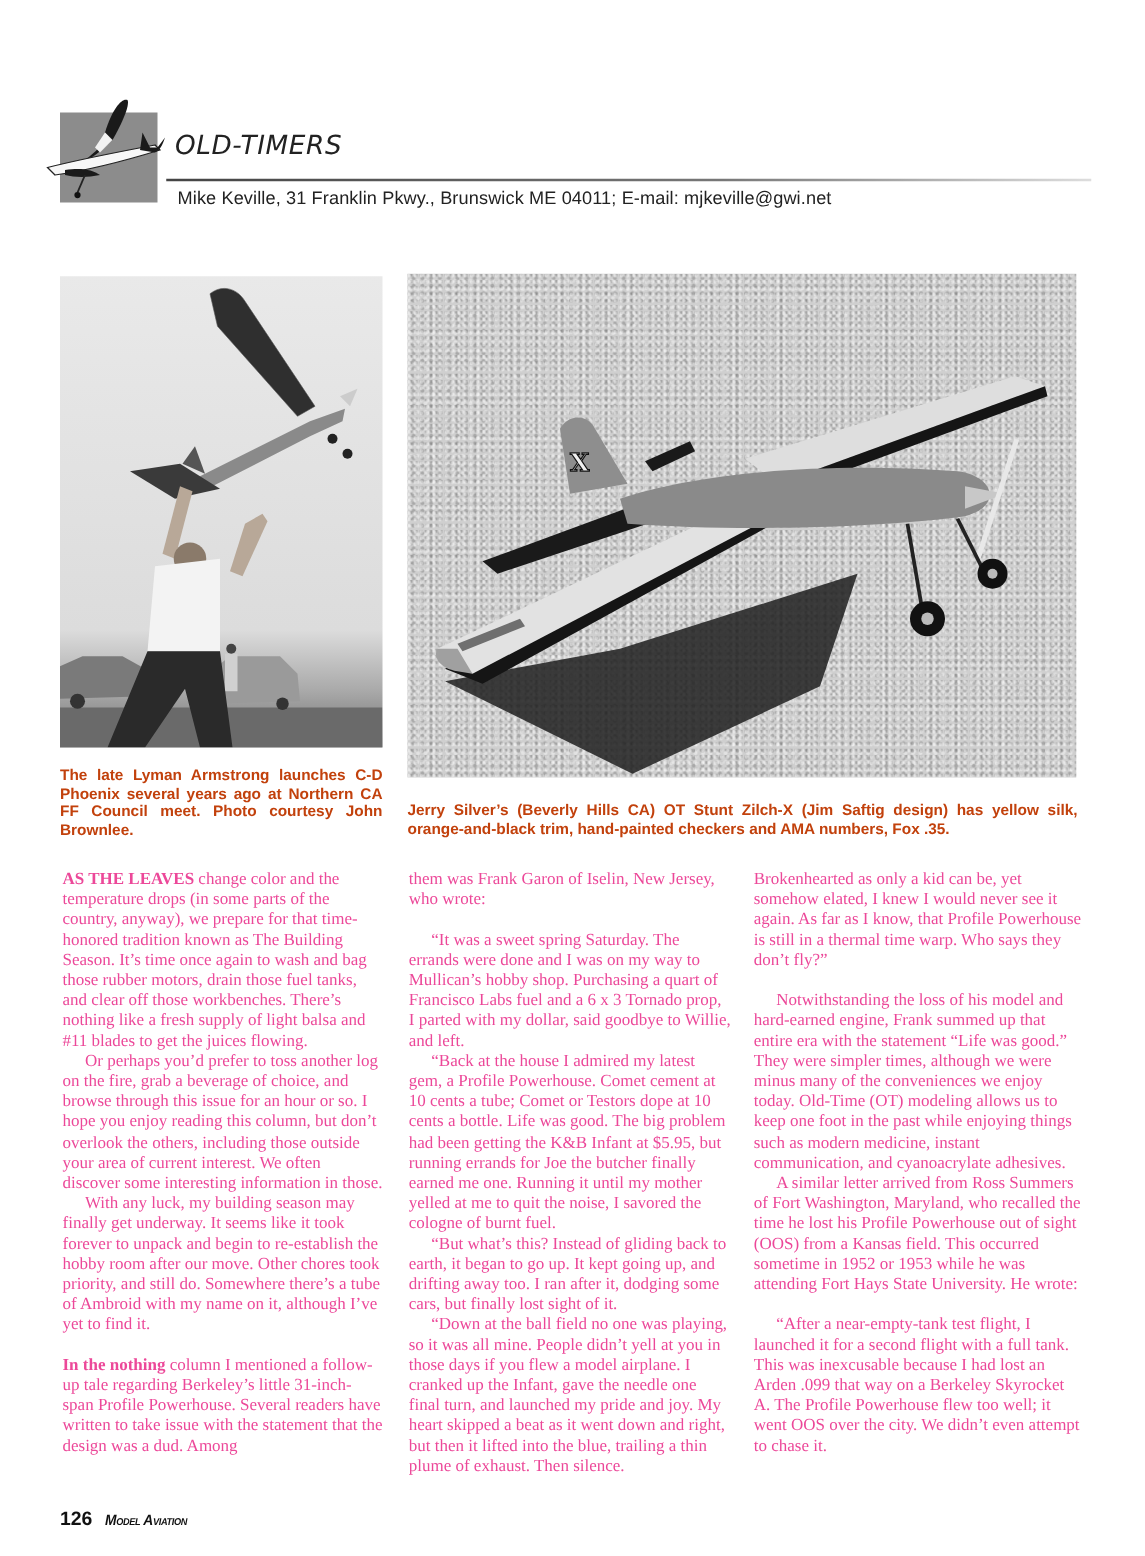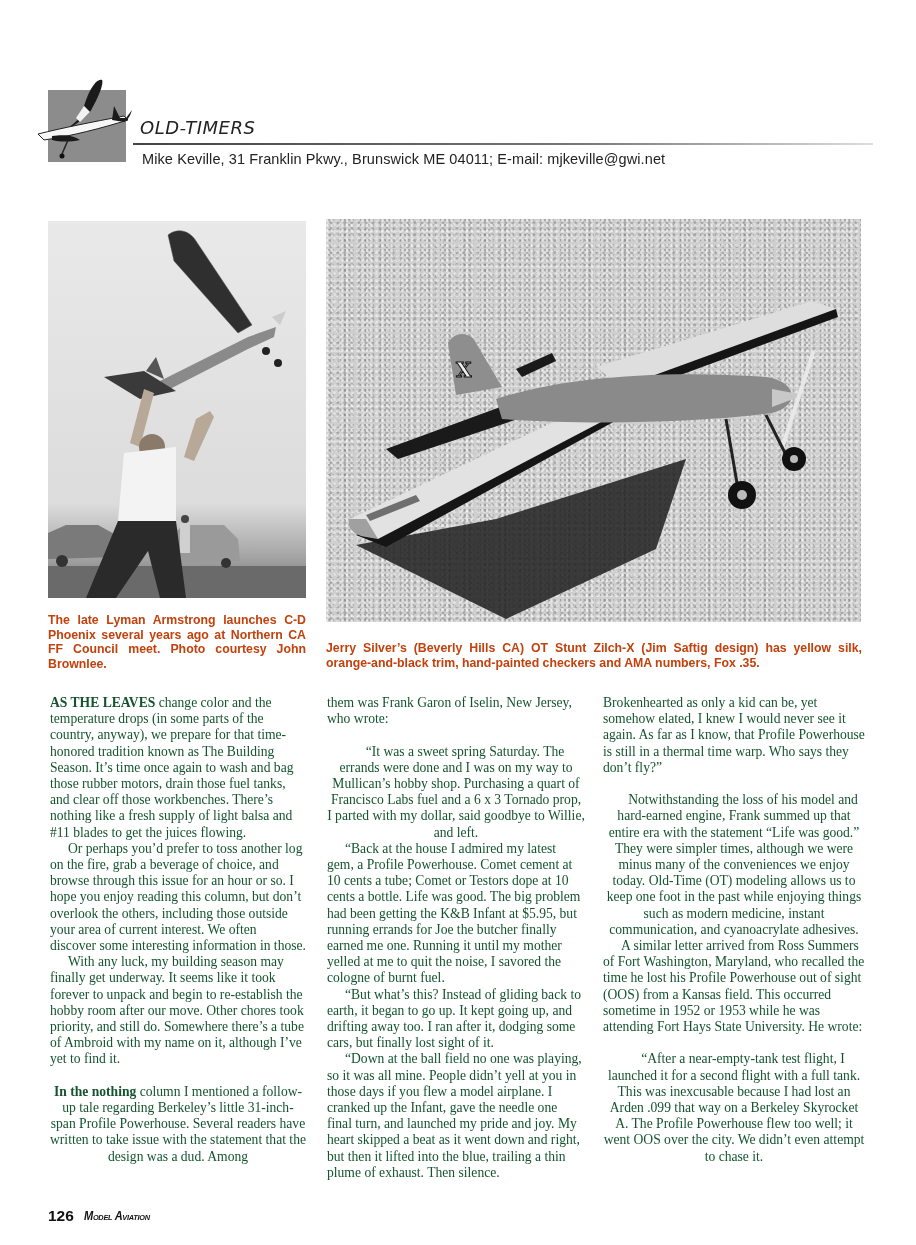--- a/index.html
+++ b/index.html
@@ -1,21 +1,21 @@
 <!DOCTYPE html>
 <html><head>
   <meta charset="utf-8">
   <style>
     html, body { margin: 0; padding: 0; background: #ffffff; }
     body { width: 916px; height: 1245px; position: relative; overflow: hidden; color: #1a1a1a; }
 
     
     .logo-box { position: absolute; left: 48px; top: 90px; width: 78px; height: 72px; background: #8c8c8c; }
     .logo-plane { position: absolute; left: 32px; top: 76px; width: 110px; height: 90px; }
-    .section-title { position: absolute; left: 140px; top: 117px; font-family: "DejaVu Sans", sans-serif; font-style: italic; font-size: 18px; letter-spacing: 0.5px; color: #222; }
+    .section-title { position: absolute; left: 140px; top: 104px; font-family: "DejaVu Sans", sans-serif; font-style: italic; font-size: 21px; letter-spacing: 0.5px; color: #222; }
     .header-rule { position: absolute; left: 133px; top: 143px; width: 740px; height: 2px; background: linear-gradient(to right, #444 0%, #777 60%, #ddd 100%); }
     .byline { position: absolute; left: 142px; top: 151px; font-family: "Liberation Sans", sans-serif; font-size: 14.5px; color: #222; letter-spacing: 0.1px; }
 
     
     .photo-left { position: absolute; left: 48px; top: 221px; width: 258px; height: 377px; background: linear-gradient(to bottom, #e9e9e9 0%, #dcdcdc 75%, #a9a9a9 88%, #6f6f6f 100%); overflow: hidden; }
     .photo-right { position: absolute; left: 326px; top: 219px; width: 535px; height: 403px; overflow: hidden;
       background-color: #cfcfcf;
       background-image:
         radial-gradient(circle at 20% 30%, rgba(255,255,255,0.5) 1px, transparent 2px),
         radial-gradient(circle at 70% 60%, rgba(120,120,120,0.45) 1px, transparent 2px),
@@ -24,24 +24,24 @@
       background-size: 5px 5px, 7px 6px, 6px 7px, 4px 5px;
     }
     .photo-right svg, .photo-left svg { position: absolute; left: 0; top: 0; }
 
     
     .caption { position: absolute; font-family: "Liberation Sans", sans-serif; font-weight: bold; font-size: 12.3px; line-height: 14.5px; color: #c2410c; }
     .caption-left { left: 48px; top: 613px; width: 258px; text-align: justify; text-align-last: left; }
     .caption-right { left: 326px; top: 641px; width: 536px; text-align: justify; text-align-last: left; }
 
     
-    .col { position: absolute; top: 695px; font-family: "Liberation Serif", serif; font-size: 13.6px; line-height: 16.2px; color: #14532d; }
+    .col { position: absolute; top: 695px; font-family: "Liberation Serif", serif; font-size: 13.6px; line-height: 16.2px; color: #ec4899; }
     .col p { margin: 0; text-indent: 18px; }
     .col p.noindent { text-indent: 0; }
-    .col p.gap { margin-top: 16.2px; text-align: center; }
+    .col p.gap { margin-top: 16.2px; }
     .col-1 { left: 50px; width: 256px; }
     .col-2 { left: 327px; width: 258px; }
     .col-3 { left: 603px; width: 262px; }
     .lead { font-weight: bold; }
 
     
     .folio { position: absolute; left: 48px; top: 1207px; font-family: "Liberation Sans", sans-serif; font-weight: bold; font-size: 15.5px; color: #111; }
     .magazine { position: absolute; left: 84px; top: 1209px; font-family: "Liberation Sans", sans-serif; font-weight: bold; font-style: italic; font-size: 12px; font-variant: small-caps; letter-spacing: -0.3px; color: #111; transform: scaleX(0.92); transform-origin: left; }
   </style>
 </head>

